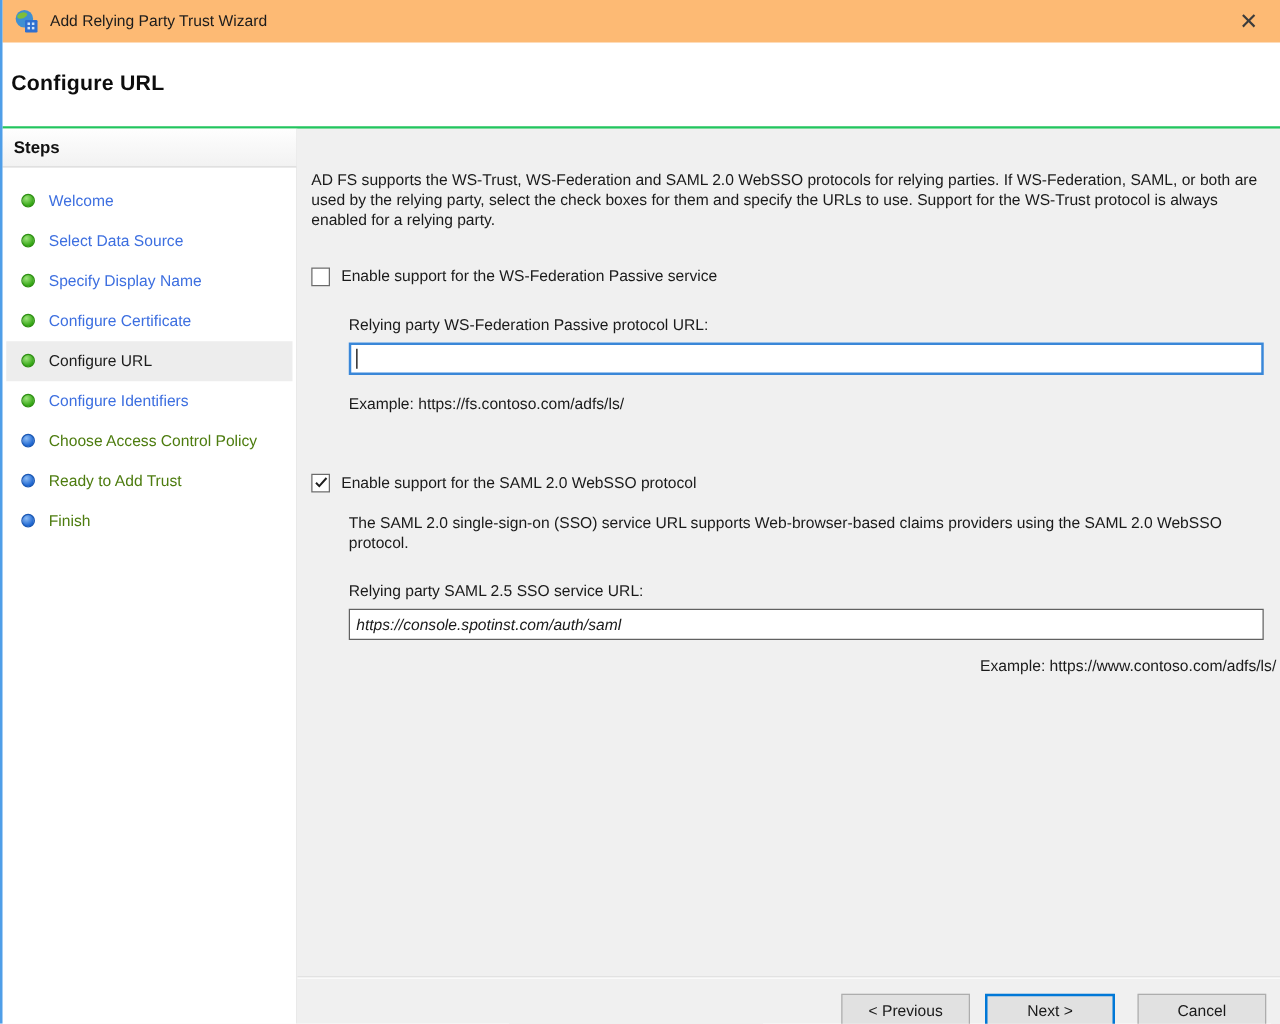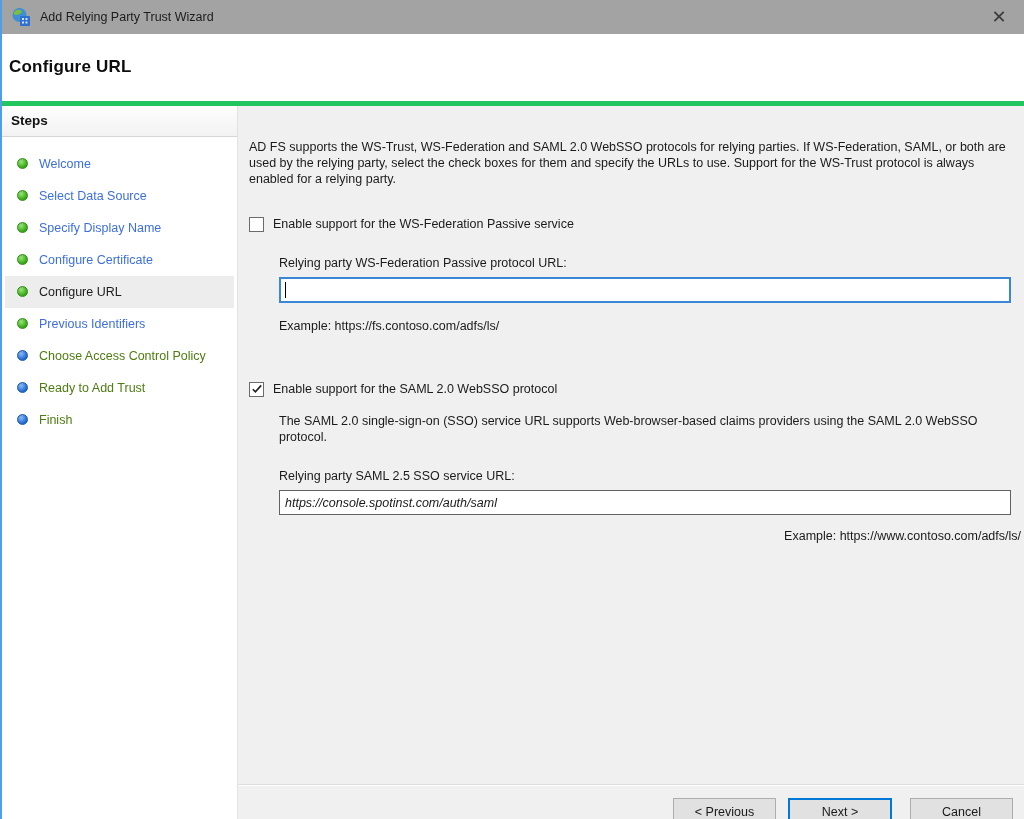--- a/index.html
+++ b/index.html
@@ -14,40 +14,40 @@
   
   .window-edge {
     position:absolute; left:0; top:0; bottom:0; width:2px;
     background:#4f9ee8; z-index:10;
   }
 
   
   .titlebar {
     position:absolute; top:0; left:2px; right:0; height:34px;
     display:flex; align-items:center; gap:9px;
-    padding-left:9px; background:#a3a3a3;
+    padding-left:9px; background:#fdba74;
   }
   .app-icon { width:20px; height:20px; flex:0 0 auto; }
   .title-text { font-size:12.5px; color:#1c1c1c; }
   .close-btn {
     position:absolute; right:12px; top:4px;
     width:26px; height:26px; line-height:26px; text-align:center;
     font-size:18px; font-weight:400; color:#3c3c3c;
     background:transparent; border:none; cursor:pointer;
   }
   .page-heading {
     position:absolute; top:57px; left:9px;
     font-size:17px; font-weight:bold; color:#0d0d0d;
     letter-spacing:0.2px;
   }
 
   
   .body-area {
     position:absolute; top:101px; left:2px; right:0; bottom:0;
-    display:flex; border-top:5px solid #22c55e;
+    display:flex; border-top:2px solid #22c55e;
   }
 
   
   .sidebar {
     width:236px; flex:0 0 236px; background:#ffffff;
     border-right:1px solid #e2e2e2;
   }
   .steps-header {
     height:31px; line-height:30px; padding-left:9px;
     font-size:13.5px; font-weight:bold; color:#111;
@@ -168,21 +168,21 @@
       <div class="step-item done">
         <span class="dot dot-green"></span>
         <span>Configure Certificate</span>
       </div>
       <div class="step-item current">
         <span class="dot dot-green"></span>
         <span>Configure URL</span>
       </div>
       <div class="step-item done">
         <span class="dot dot-green"></span>
-        <span>Previous Identifiers</span>
+        <span>Configure Identifiers</span>
       </div>
       <div class="step-item pending">
         <span class="dot dot-blue"></span>
         <span>Choose Access Control Policy</span>
       </div>
       <div class="step-item pending">
         <span class="dot dot-blue"></span>
         <span>Ready to Add Trust</span>
       </div>
       <div class="step-item pending">

